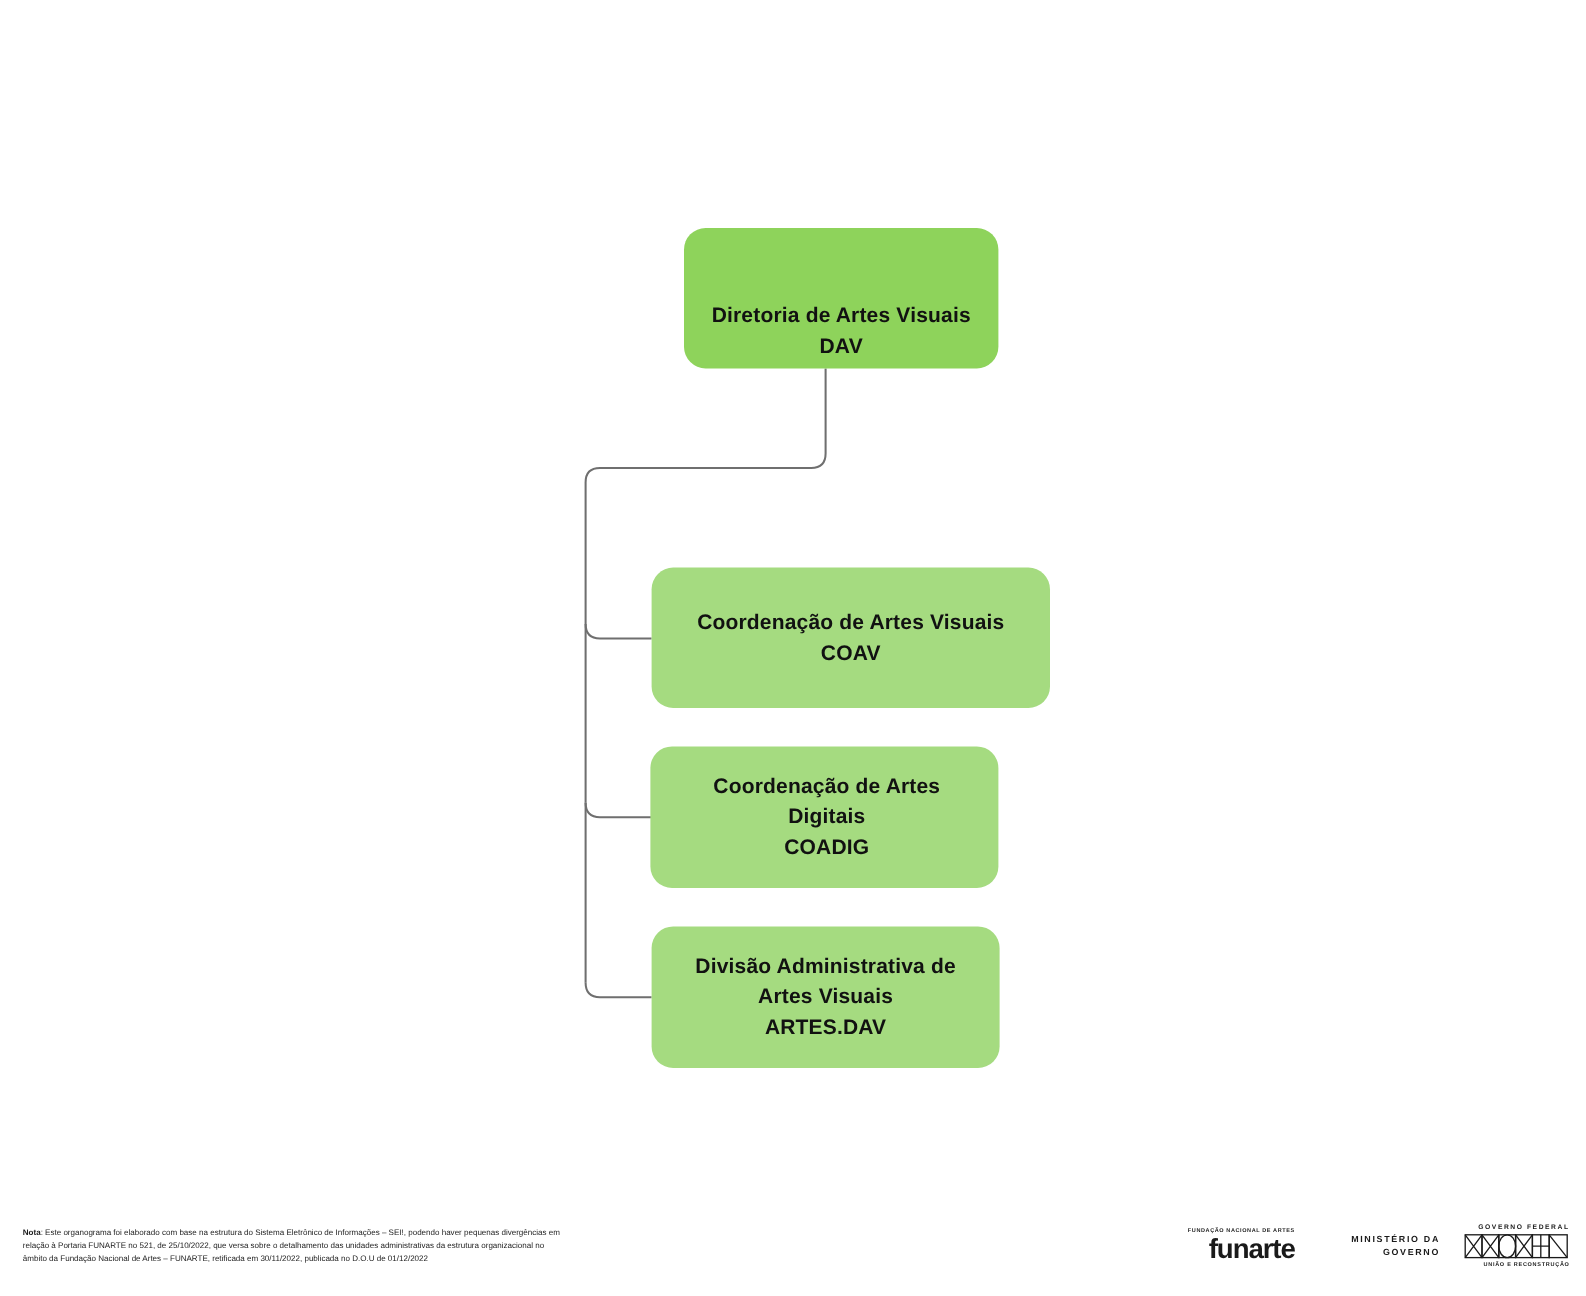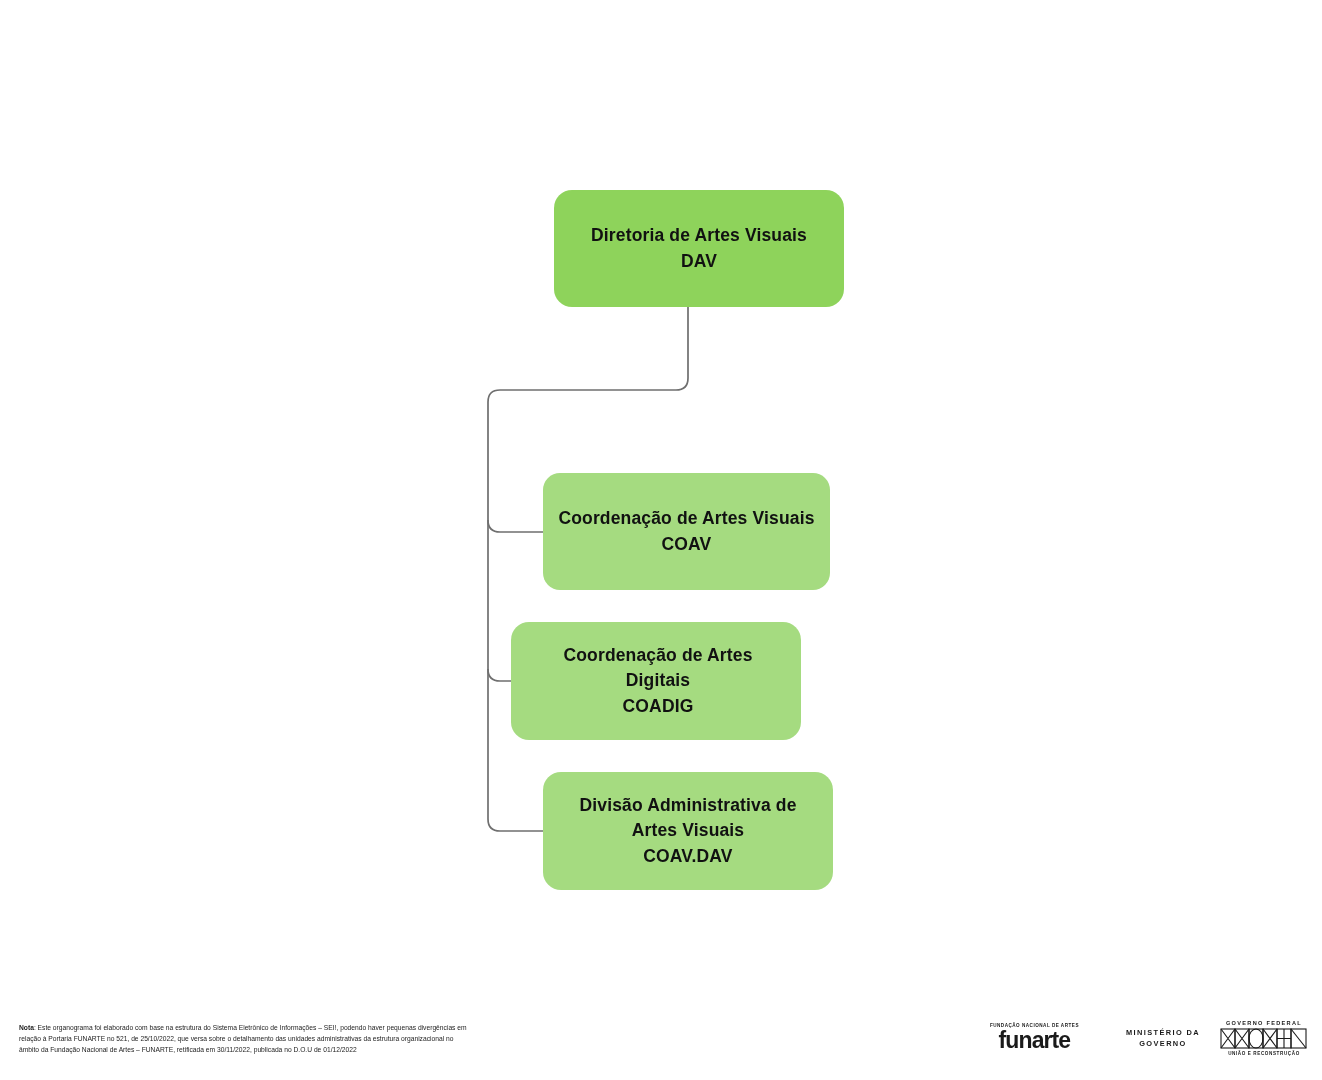--- a/index.html
+++ b/index.html
@@ -51,38 +51,38 @@
     letter-spacing: 0.15px;
     color: #111111;
   }
 
   .node-label {
     display: block;
     white-space: pre-line;
   }
 
   #node-dav {
-    left: 554px;
+    left: 570px;
     top: 190px;
-    width: 290px;
+    width: 262px;
     height: 117px;
     background: #8ed35b;
+    align-items: flex-end;
   }
 
   #node-coav {
     left: 543px;
     top: 473px;
-    width: 287px;
+    width: 332px;
     height: 117px;
     background: #a5db80;
-    border-radius: 17px;
   }
 
   #node-coadig {
-    left: 511px;
+    left: 542px;
     top: 622px;
     width: 290px;
     height: 118px;
     background: #a5db80;
     padding-left: 18px;
   }
 
   #node-diad {
     left: 543px;
     top: 772px;
@@ -115,21 +115,21 @@
     height: 52px;
     display: flex;
     align-items: center;
     justify-content: flex-end;
     gap: 20px;
   }
 
   .logo-block {
     display: flex;
     flex-direction: column;
-    align-items: center;
+    align-items: flex-end;
     justify-content: center;
     color: #1a1a1a;
   }
 
   
   #logo-funarte .funarte-sup {
     font-size: 4.6px;
     letter-spacing: 0.5px;
     font-weight: bold;
     line-height: 1;
@@ -209,21 +209,21 @@
 COAV</span>
   </div>
 
   <div class="node" id="node-coadig">
     <span class="node-label">Coordenação de Artes Digitais
 COADIG</span>
   </div>
 
   <div class="node" id="node-diad">
     <span class="node-label">Divisão Administrativa de Artes Visuais
-COAV.DAV</span>
+ARTES.DAV</span>
   </div>
 
   <div id="footnote"><span class="nota-strong">Nota</span><span>: Este organograma foi elaborado com base na estrutura do Sistema Eletrônico de Informações – SEI!, podendo haver pequenas divergências em relação à Portaria FUNARTE no 521, de 25/10/2022, que versa sobre o detalhamento das unidades administrativas da estrutura organizacional no âmbito da Fundação Nacional de Artes – FUNARTE, retificada em 30/11/2022, publicada no D.O.U de 01/12/2022</span></div>
 
   <div id="logo-bar">
 
     <div class="logo-block" id="logo-funarte">
       <div class="funarte-sup">FUNDAÇÃO NACIONAL DE ARTES</div>
       <div class="funarte-word">funarte</div>
     </div>

